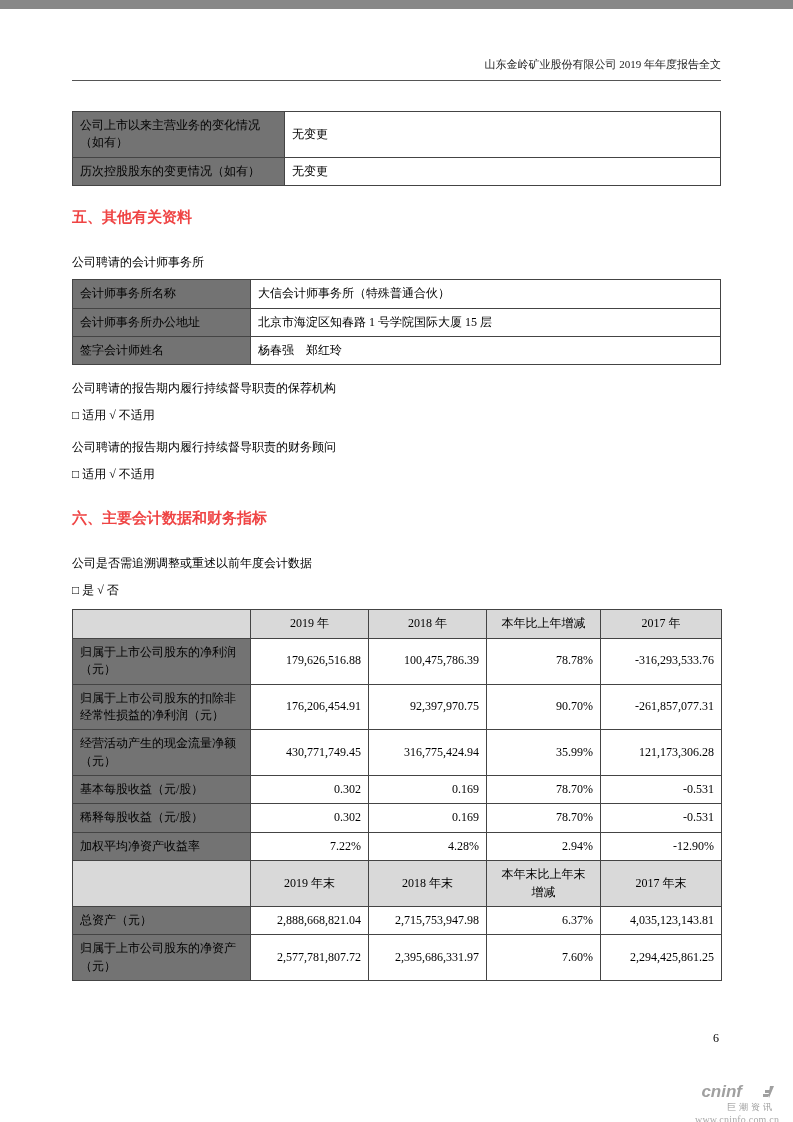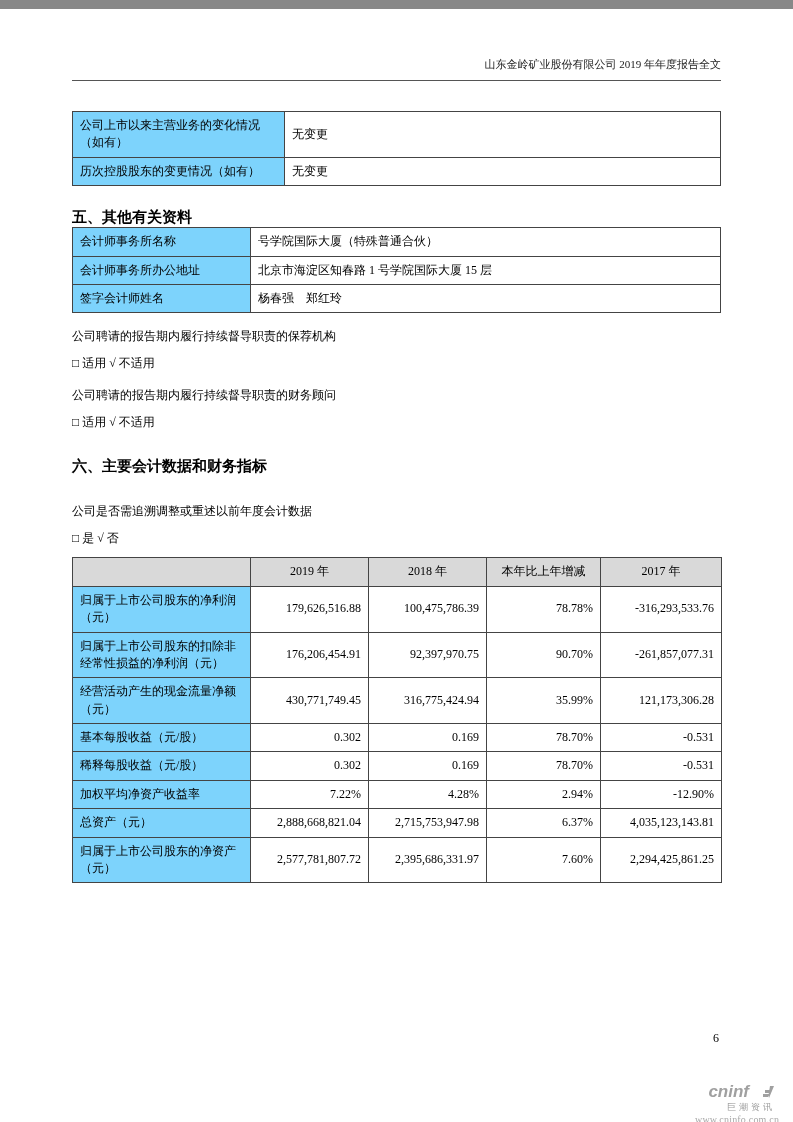--- a/index.html
+++ b/index.html
@@ -26,30 +26,30 @@
 
   table { border-collapse: collapse; width: 100%; table-layout: fixed; }
   td {
     border: 1px solid #444;
     font-size: 12px;
     padding: 5px 7px;
     vertical-align: middle;
     line-height: 1.45;
     word-break: break-all;
   }
-  .gray { background: #7dd3fc; }
+  .gray { background: #737373; }
   .num { text-align: right; }
   .hcell { padding: 5px 10px; text-align: center; background: #d9d9d9; }
 
   .table1 { margin-top: 30px; }
   h2 {
     font-family: "Liberation Sans", sans-serif;
     font-size: 15px;
     font-weight: bold;
-    color: #000000;
+    color: #ef4444;
     margin: 0;
   }
   .s5 { margin-top: 22px; }
   .s6 { margin-top: 26px; }
   p { margin: 0; font-size: 12px; line-height: 1.5; }
   .intro5 { margin: 26px 0 8px; }
   .para { margin-top: 14px; }
   .check { margin-top: 9px; }
   .intro6 { margin-top: 26px; }
   .check6 { margin: 9px 0 10px; }
@@ -68,21 +68,21 @@
     right: 18px;
     width: 80px;
     text-align: right;
     color: #9b9b9b;
     line-height: 1.1;
   }
   .logo-top {
     display: flex;
     justify-content: flex-end;
     align-items: center;
-    gap: 13px;
+    gap: 20px;
     font-family: "Liberation Sans", sans-serif;
     font-size: 17px;
     font-weight: bold;
     font-style: italic;
     color: #a0a0a0;
   }
   .logo-cn {
     font-size: 9px;
     letter-spacing: 3px;
     color: #9b9b9b;
@@ -117,30 +117,31 @@
       </tr>
       <tr>
         <td class="gray">历次控股股东的变更情况（如有）</td>
         <td>无变更</td>
       </tr>
     </tbody>
       </table>
 
     <h2 class="s5">五、其他有关资料</h2>
 
+    <p class="intro5">公司聘请的会计师事务所</p>
 
     <table>
       <colgroup>
           <col style="width:178px">
           <col>
         </colgroup>
       <tbody>
           <tr>
         <td class="gray">会计师事务所名称</td>
-        <td>号学院国际大厦（特殊普通合伙）</td>
+        <td>大信会计师事务所（特殊普通合伙）</td>
       </tr>
       <tr>
         <td class="gray">会计师事务所办公地址</td>
         <td>北京市海淀区知春路 1 号学院国际大厦 15 层</td>
       </tr>
       <tr>
         <td class="gray">签字会计师姓名</td>
         <td>杨春强　郑红玲</td>
       </tr>
     </tbody>
@@ -210,20 +211,27 @@
         <td class="num">-0.531</td>
       </tr>
       <tr>
         <td class="gray">加权平均净资产收益率</td>
         <td class="num">7.22%</td>
         <td class="num">4.28%</td>
         <td class="num">2.94%</td>
         <td class="num">-12.90%</td>
       </tr>
 
+      <tr>
+        <td class="hcell"></td>
+        <td class="hcell">2019 年末</td>
+        <td class="hcell">2018 年末</td>
+        <td class="hcell">本年末比上年末增减</td>
+        <td class="hcell">2017 年末</td>
+      </tr>
 
       <tr>
         <td class="gray">总资产（元）</td>
         <td class="num">2,888,668,821.04</td>
         <td class="num">2,715,753,947.98</td>
         <td class="num">6.37%</td>
         <td class="num">4,035,123,143.81</td>
       </tr>
       <tr>
         <td class="gray">归属于上市公司股东的净资产（元）</td>

